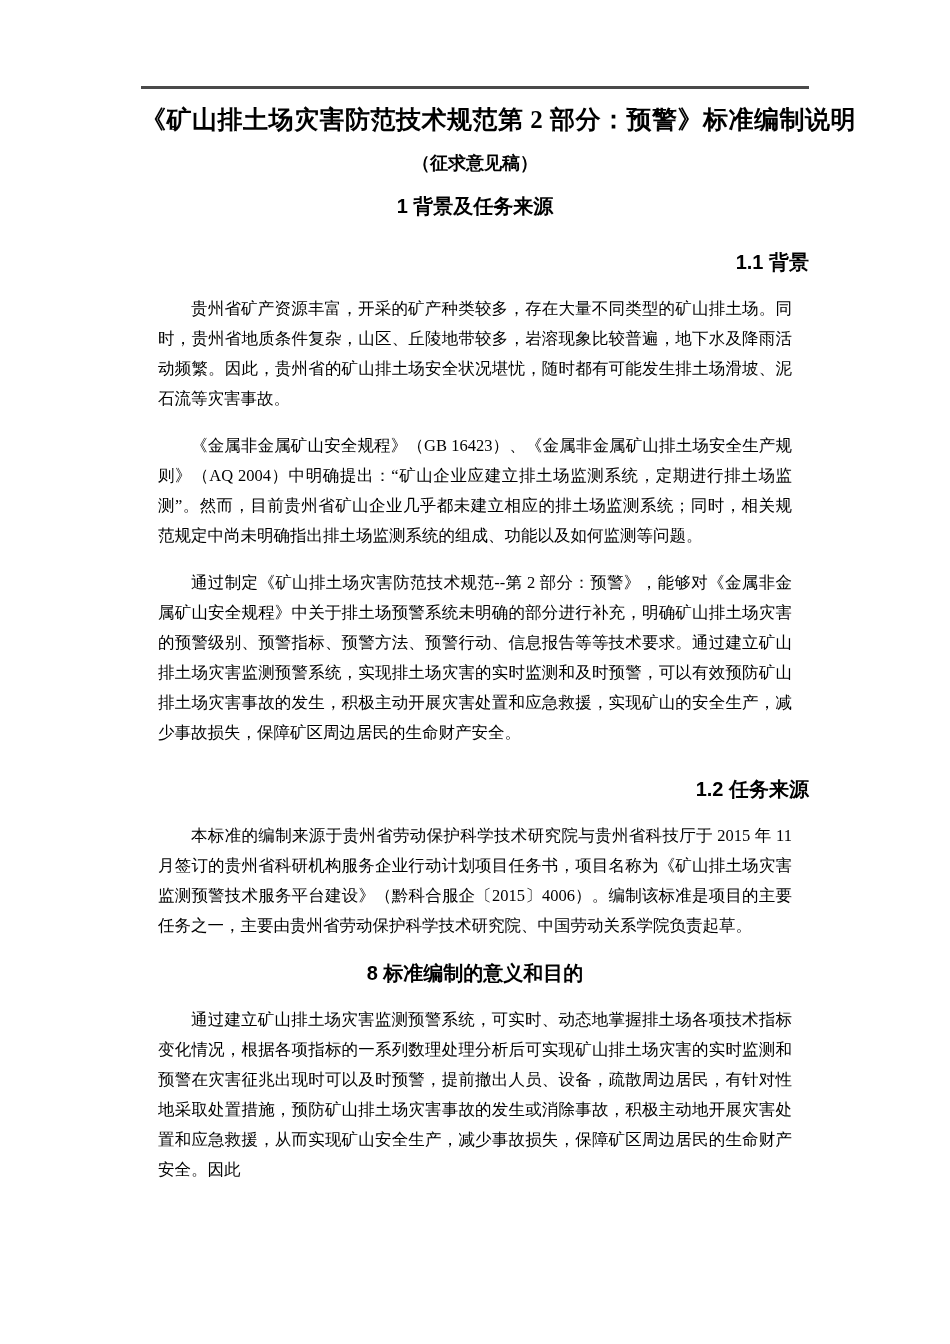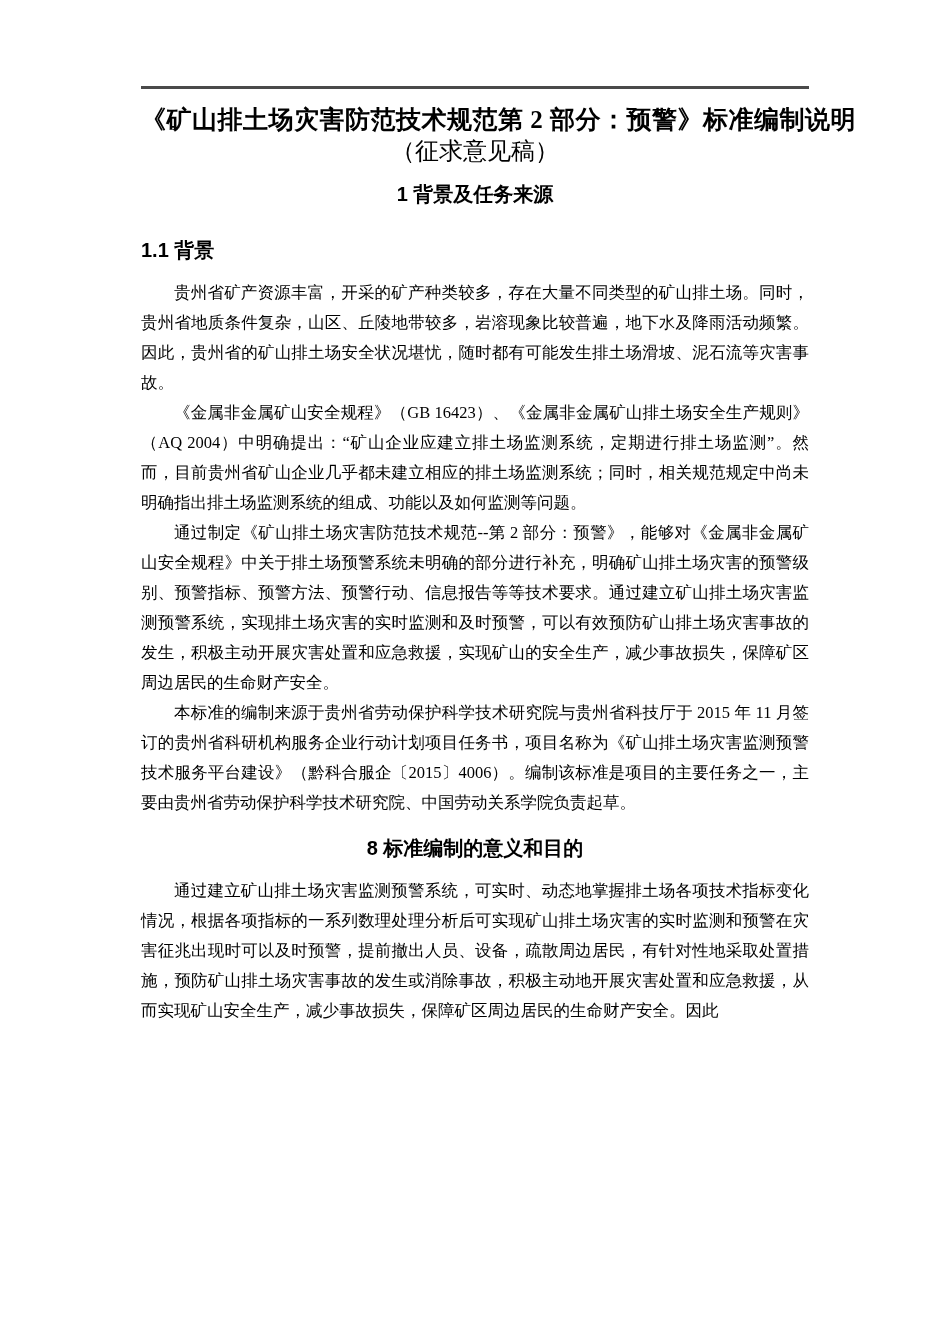--- a/index.html
+++ b/index.html
@@ -31,45 +31,46 @@
     margin: 13px 0 0;
     font-size: 25px;
     line-height: 36px;
     font-weight: bold;
     text-align: center;
     font-family: "Liberation Serif", "DejaVu Serif", serif;
     letter-spacing: 0.5px;
     white-space: nowrap;
   }
   .doc-subtitle {
-    margin: 0;
-    font-size: 24px;
+    margin: 12px;
+    font-size: 18px;
     line-height: 26px;
-    font-weight: normal;
+    font-weight: bold;
     text-align: center;
   }
   .h1 {
     font-family: "Liberation Sans", "DejaVu Sans", sans-serif;
     font-size: 20px;
     line-height: 30px;
     font-weight: 700;
     margin: 15px 0 13px;
     color: #000000;
     text-align: center;
   }
   .h2 {
     font-family: "Liberation Sans", "DejaVu Sans", sans-serif;
     font-size: 20px;
     line-height: 30px;
     font-weight: 700;
     margin: 26px 0 13px;
     color: #000000;
+    text-align: right;
   }
   .para {
-    margin: 0;
+    margin: 17px;
     font-size: 16.5px;
     line-height: 30px;
     text-align: justify;
     text-justify: inter-ideograph;
     text-indent: 2em;
     color: #000000;
     word-break: break-all;
   }
 </style>
 </head>
@@ -79,18 +80,19 @@
   <div class="content">
     <div class="rule" style="background: rgb(74, 74, 74);"></div>
     <h1 class="doc-title">《矿山排土场灾害防范技术规范第 2 部分：预警》标准编制说明</h1>
     <p class="doc-subtitle">（征求意见稿）</p>
     <div>
         <h2 class="h1">1 背景及任务来源</h2>
         <h3 class="h2">1.1 背景</h3>
         <p class="para">贵州省矿产资源丰富，开采的矿产种类较多，存在大量不同类型的矿山排土场。同时，贵州省地质条件复杂，山区、丘陵地带较多，岩溶现象比较普遍，地下水及降雨活动频繁。因此，贵州省的矿山排土场安全状况堪忧，随时都有可能发生排土场滑坡、泥石流等灾害事故。</p>
         <p class="para">《金属非金属矿山安全规程》（GB 16423）、《金属非金属矿山排土场安全生产规则》（AQ 2004）中明确提出：“矿山企业应建立排土场监测系统，定期进行排土场监测”。然而，目前贵州省矿山企业几乎都未建立相应的排土场监测系统；同时，相关规范规定中尚未明确指出排土场监测系统的组成、功能以及如何监测等问题。</p>
         <p class="para">通过制定《矿山排土场灾害防范技术规范--第 2 部分：预警》，能够对《金属非金属矿山安全规程》中关于排土场预警系统未明确的部分进行补充，明确矿山排土场灾害的预警级别、预警指标、预警方法、预警行动、信息报告等等技术要求。通过建立矿山排土场灾害监测预警系统，实现排土场灾害的实时监测和及时预警，可以有效预防矿山排土场灾害事故的发生，积极主动开展灾害处置和应急救援，实现矿山的安全生产，减少事故损失，保障矿区周边居民的生命财产安全。</p>
+        <h3 class="h2">1.2 任务来源</h3>
         <p class="para">本标准的编制来源于贵州省劳动保护科学技术研究院与贵州省科技厅于 2015 年 11 月签订的贵州省科研机构服务企业行动计划项目任务书，项目名称为《矿山排土场灾害监测预警技术服务平台建设》（黔科合服企〔2015〕4006）。编制该标准是项目的主要任务之一，主要由贵州省劳动保护科学技术研究院、中国劳动关系学院负责起草。</p>
         <h2 class="h1">8 标准编制的意义和目的</h2>
         <p class="para">通过建立矿山排土场灾害监测预警系统，可实时、动态地掌握排土场各项技术指标变化情况，根据各项指标的一系列数理处理分析后可实现矿山排土场灾害的实时监测和预警在灾害征兆出现时可以及时预警，提前撤出人员、设备，疏散周边居民，有针对性地采取处置措施，预防矿山排土场灾害事故的发生或消除事故，积极主动地开展灾害处置和应急救援，从而实现矿山安全生产，减少事故损失，保障矿区周边居民的生命财产安全。因此</p>
       </div>
   </div>
 </div>
 
 </body></html>

